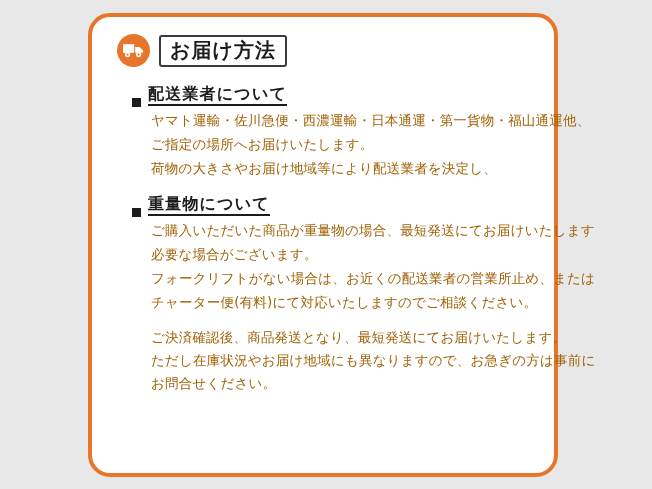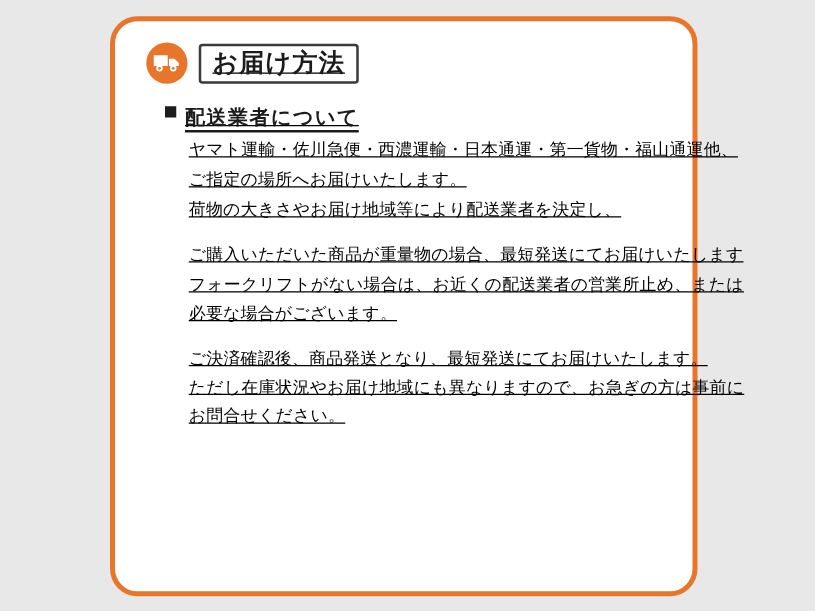--- a/index.html
+++ b/index.html
@@ -31,21 +31,20 @@
     border-radius: 22px;
   }
   .inner {
     position: absolute;
     left: 0;
     top: 0;
     right: 0;
     bottom: 0;
     padding: 17px 22px 10px 22px;
     box-sizing: border-box;
-    text-decoration: underline;
   }
 
   
   .title-row {
     display: flex;
     align-items: center;
     gap: 9px;
     margin-left: 3px;
   }
   .truck-badge {
@@ -73,21 +72,21 @@
     line-height: 1.15;
     white-space: nowrap;
   }
 
   
   .section { margin-top: 14px; }
   .section.first { margin-top: 17px; }
 
   .sec-head {
     display: flex;
-    align-items: flex-start;
+    align-items: flex-end;
     gap: 7px;
     margin-left: 18px;
     margin-bottom: 4px;
   }
   .bullet-square {
     width: 9px;
     height: 9px;
     background: #1c1c1c;
     flex: 0 0 auto;
     position: relative;
@@ -103,21 +102,21 @@
     line-height: 1.2;
     white-space: nowrap;
   }
   .sec-body {
     margin-left: 37px;
     margin-right: 8px;
   }
   .sec-body p {
     margin: 0 0 2px 0;
     font-size: 13.5px;
-    color: #000000;
+    color: #a16207;
     line-height: 1.62;
     letter-spacing: 0.2px;
     white-space: nowrap;
   }
   .sec-body p.tight { line-height: 1.55; }
 </style>
 </head>
 <body>
 
 <div class="page">
@@ -146,24 +145,29 @@
           <span class="sec-title">配送業者について</span>
         </div>
         <div class="sec-body">
           <p>ヤマト運輸・佐川急便・西濃運輸・日本通運・第一貨物・福山通運他、</p>
           <p>ご指定の場所へお届けいたします。</p>
           <p>荷物の大きさやお届け地域等により配送業者を決定し、</p>
         </div>
       </div>
 
       <div class="section">
+        <div class="sec-head">
+          <span class="bullet-square"></span>
+          <span class="sec-title">重量物について</span>
+        </div>
         <div class="sec-body">
           <p>ご購入いただいた商品が重量物の場合、最短発送にてお届けいたします</p>
+          <p>必要な場合がございます。</p>
           <p>フォークリフトがない場合は、お近くの配送業者の営業所止め、または</p>
-          <p>必要な場合がございます。</p>
+          <p>チャーター便(有料)にて対応いたしますのでご相談ください。</p>
         </div>
       </div>
 
       <div class="section">
         <div class="sec-body">
           <p class="tight">ご決済確認後、商品発送となり、最短発送にてお届けいたします。</p>
           <p class="tight">ただし在庫状況やお届け地域にも異なりますので、お急ぎの方は事前に</p>
           <p class="tight">お問合せください。</p>
         </div>
       </div>

